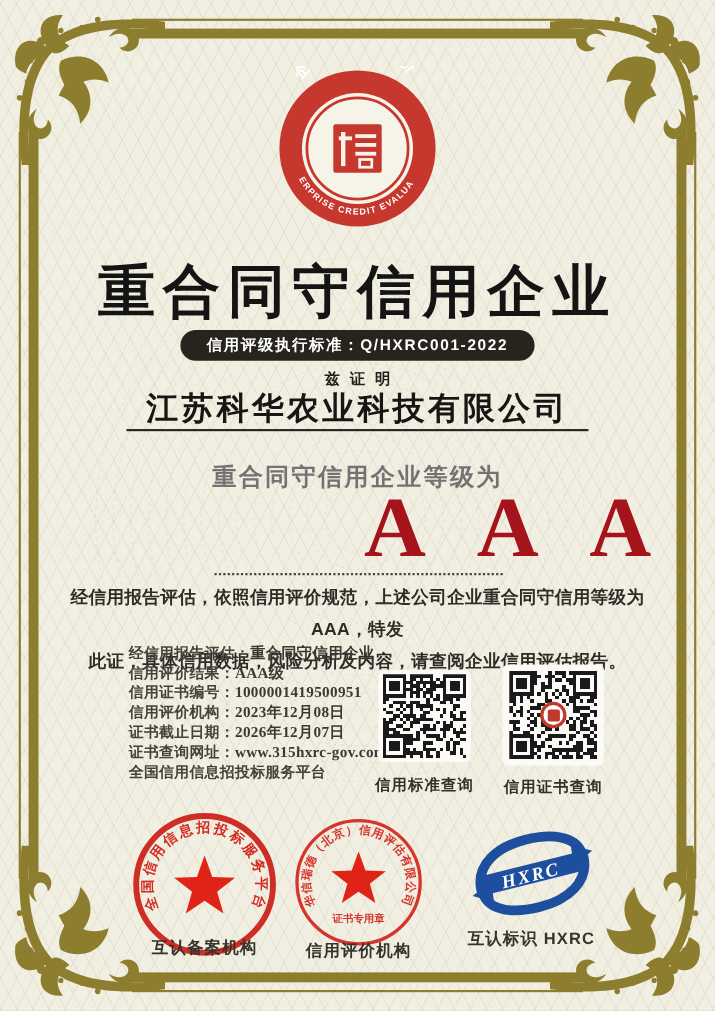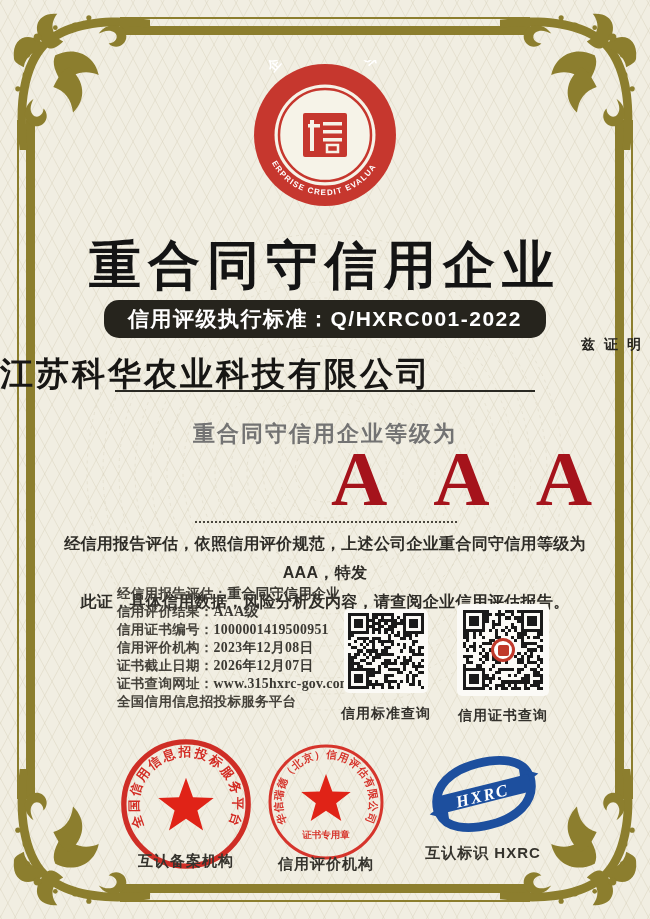--- a/index.html
+++ b/index.html
@@ -31,30 +31,30 @@
 
   .title{
     position:absolute;top:231px;left:0;right:0;text-align:center;
     font-family:"Liberation Serif",serif;font-weight:900;font-size:52px;
     letter-spacing:7px;color:#141414;white-space:nowrap;
   }
   .badge{
     position:absolute;top:300px;left:0;right:0;display:flex;justify-content:center;
   }
   .badge span{
-    background:#26241d;color:#fff;font-size:21px;font-weight:bold;
+    background:#26241d;color:#fff;font-size:14px;font-weight:bold;
     letter-spacing:1.5px;padding:5px 24px;border-radius:15px;white-space:nowrap;
   }
   .certify{
-    position:absolute;top:336px;left:0;right:0;text-align:right;
+    position:absolute;top:336px;left:0;right:0;text-align:center;
     font-size:14px;font-weight:bold;letter-spacing:9px;color:#23211d;text-indent:9px;
   }
   .company{
-    position:absolute;top:352px;left:0;right:0;text-align:left;
-    font-family:"Liberation Serif",serif;font-size:33px;font-weight:900;
+    position:absolute;top:352px;left:0;right:0;text-align:center;
+    font-family:"Liberation Serif",serif;font-size:29px;font-weight:900;
     letter-spacing:3px;color:#17161 4;color:#171614;white-space:nowrap;
   }
   .company-line{position:absolute;top:390px;left:115px;width:420px;height:2px;background:#2a2923;}
   .credit-code{
     position:absolute;top:395px;left:0;right:0;text-align:center;
     font-size:12.5px;font-weight:bold;color:#3f3c36;letter-spacing:.4px;
   }
   .grade-caption{
     position:absolute;top:419px;left:0;right:0;text-align:center;
     font-size:22px;font-weight:800;color:#737373;letter-spacing:2px;

